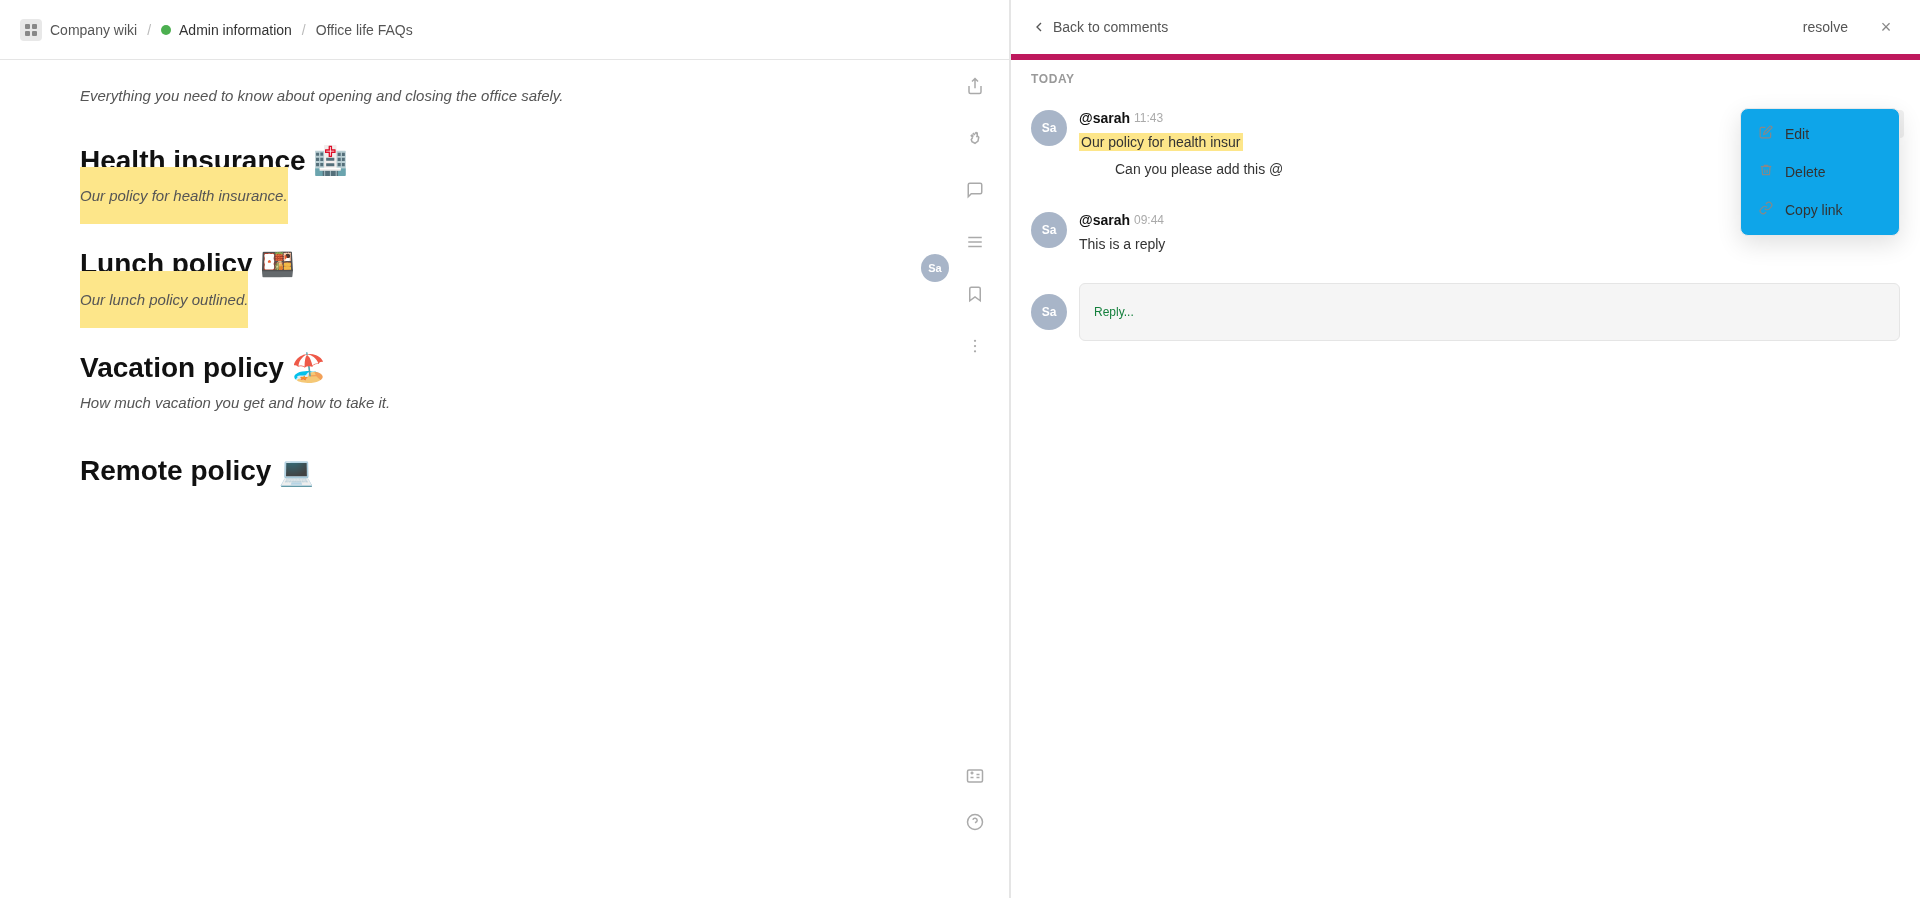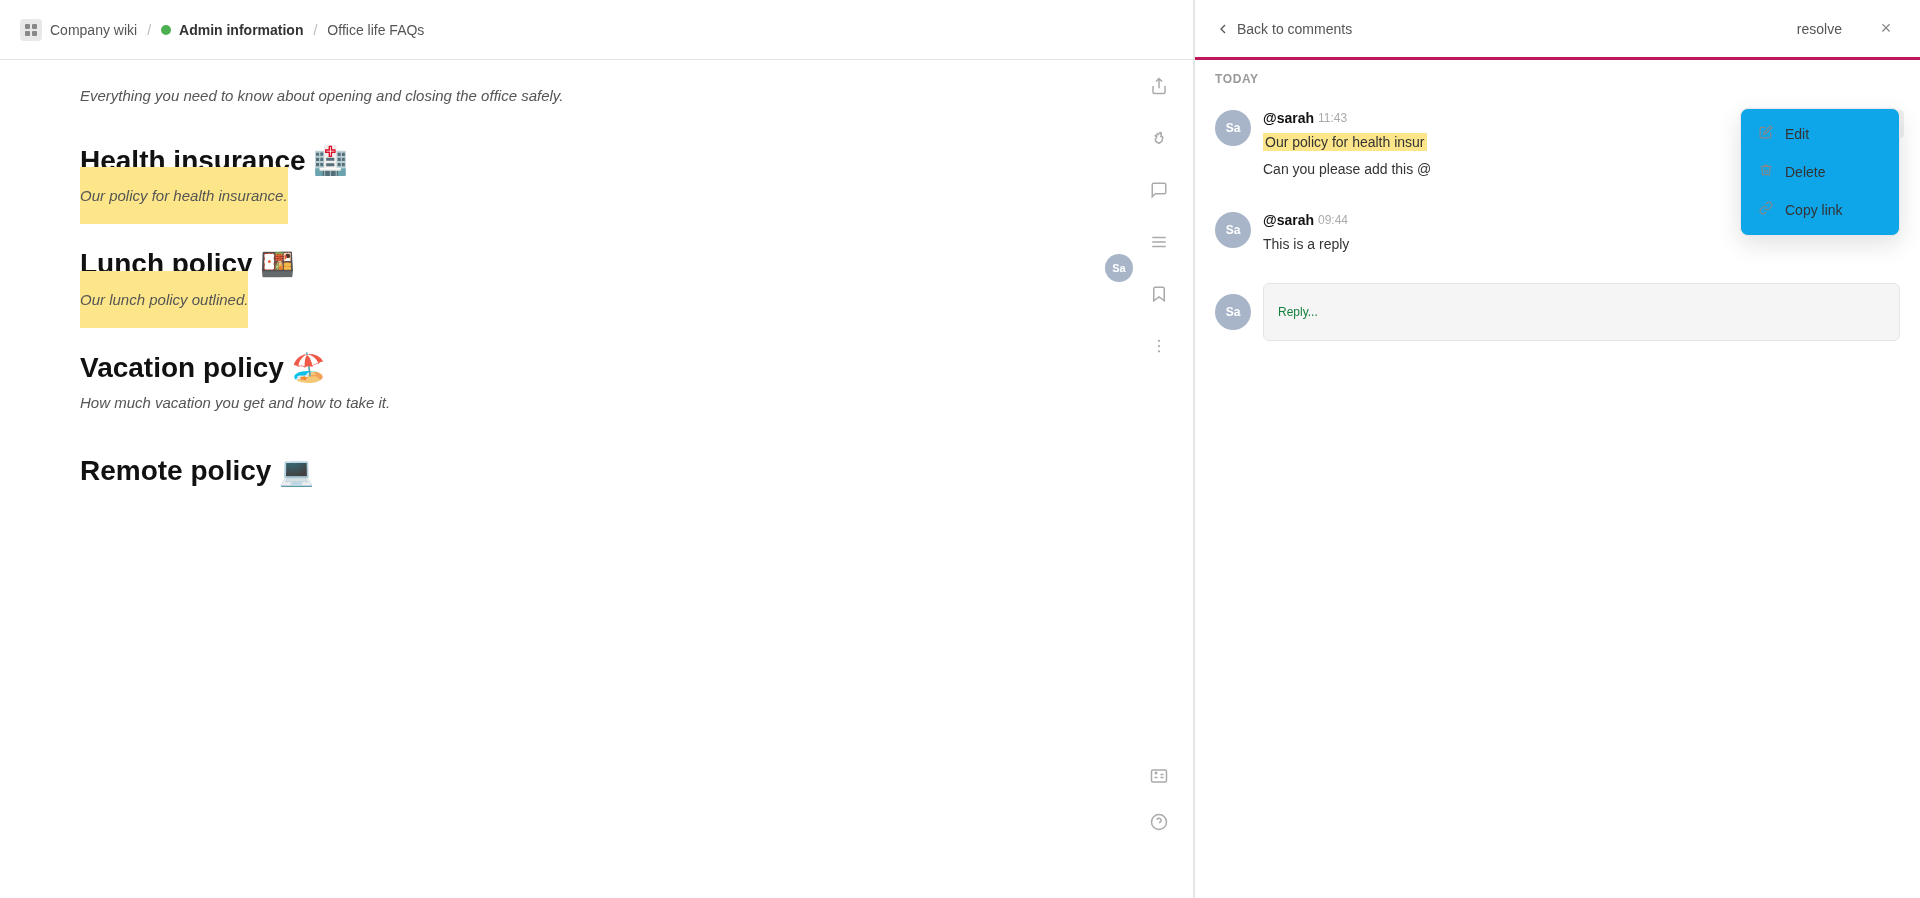--- a/index.html
+++ b/index.html
@@ -1,20 +1,20 @@
 <!DOCTYPE html>
 <html><head>
   <meta charset="utf-8">
   <style>
     * { margin: 0; padding: 0; box-sizing: border-box; }
     body { font-family: -apple-system, BlinkMacSystemFont, 'Segoe UI', sans-serif; background: #fff; display: flex; width: 1920px; height: 898px; overflow: hidden; }
 
     
     .left-panel {
-      width: 1194px;
+      width: 1010px;
       height: 100%;
       display: flex;
       flex-direction: column;
       border-right: 1px solid #e5e5e5;
       position: relative;
     }
 
     .breadcrumb {
       display: flex;
       align-items: center;
@@ -35,21 +35,21 @@
       align-items: center;
       justify-content: center;
     }
     .breadcrumb-sep { color: #bbb; margin: 0 2px; }
     .breadcrumb-dot {
       width: 10px; height: 10px;
       background: #4caf50;
       border-radius: 50%;
       display: inline-block;
     }
-    .breadcrumb-active { font-weight: 700; color: #333; }
+    .breadcrumb-active { font-weight: 400; color: #333; }
 
     .content-area {
       flex: 1;
       padding: 24px 60px 24px 80px;
       overflow-y: auto;
       position: relative;
     }
 
     .intro-text {
       font-size: 15px;
@@ -141,25 +141,25 @@
       flex: 1;
       background: #fff;
       display: flex;
       flex-direction: column;
       border-left: 1px solid #e5e5e5;
       position: relative;
     }
 
     .comments-header {
       height: 60px;
-      border-bottom: 3px solid #be185d;
+      border-bottom: 6px solid #be185d;
       display: flex;
       align-items: center;
       padding: 0 20px;
-      gap: 18px;
+      gap: 12px;
       flex-shrink: 0;
     }
 
     .back-btn {
       display: flex;
       align-items: center;
       gap: 6px;
       font-size: 14px;
       color: #555;
       cursor: pointer;
@@ -449,21 +449,21 @@
   <div class="comment-item">
     <div class="avatar">Sa</div>
     <div class="comment-body">
       <div class="comment-meta">
         <span class="comment-author">@sarah</span>
         <span class="comment-time">11:43</span>
       </div>
       <div class="comment-text">
         <span class="comment-highlight">Our policy for health insur</span>
       </div>
-      <div class="comment-text" style="margin-top:6px;">
+      <div class="comment-text" style="margin-top:6px;margin-left:36px;">
         Can you please add this @
       </div>
     </div>
     <div class="more-btn">
       <svg width="16" height="16" viewBox="0 0 24 24" fill="#888">
         <circle cx="5" cy="12" r="1.5"></circle>
           <circle cx="12" cy="12" r="1.5"></circle>
           <circle cx="19" cy="12" r="1.5"></circle>
       </svg>
     </div>

